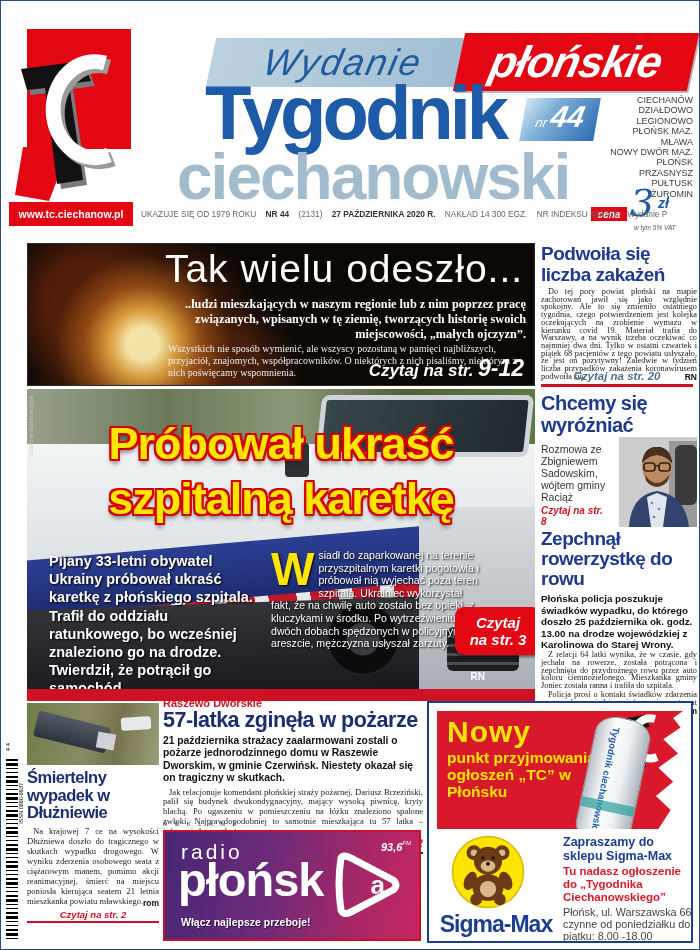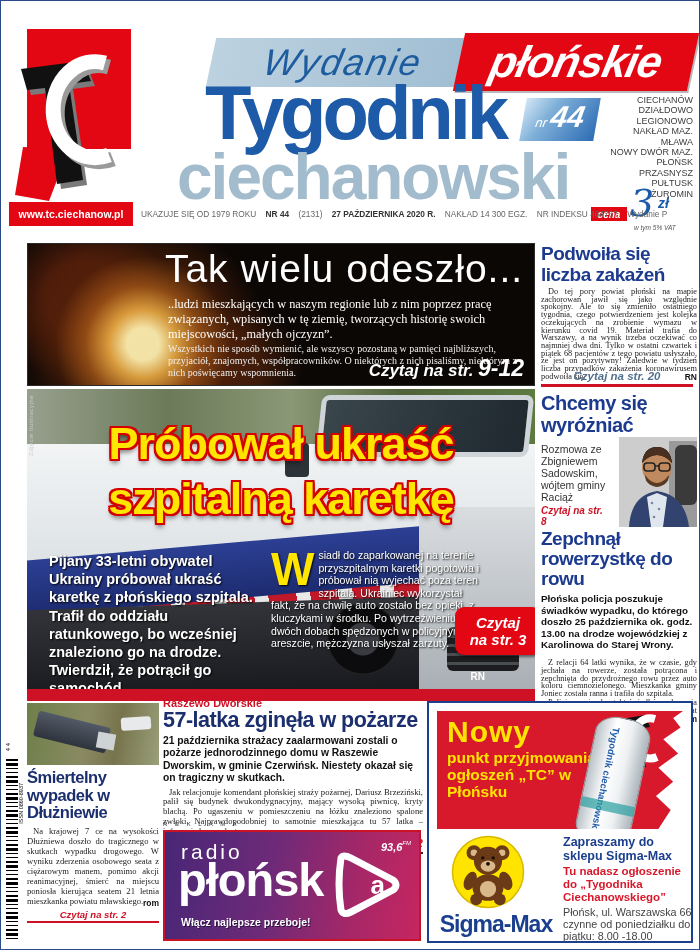--- a/index.html
+++ b/index.html
@@ -35,22 +35,22 @@
 .info-bar .b{font-weight:bold;color:#333}
 
 
 .memorial{left:26px;top:242px;width:508px;height:143px;background:#0b0705;border:1px solid #2a2a2a;overflow:hidden}
 .mem-glow{position:absolute;inset:0;background:
   radial-gradient(circle at 115px 100px, rgba(255,238,175,.95) 0 16px, rgba(235,170,66,.9) 34px, rgba(158,82,22,.85) 58px, rgba(86,34,9,.55) 88px, rgba(30,12,4,0) 125px),
   radial-gradient(circle at 55px 55px, rgba(130,44,14,.55) 0 38px, rgba(0,0,0,0) 85px),
   radial-gradient(circle at 205px 125px, rgba(120,50,15,.45) 0 28px, rgba(0,0,0,0) 70px)}
 .mem-title{left:130px;right:4px;top:3px;text-align:center;font-family:Liberation Sans, sans-serif;
   font-size:39px;color:#fff;letter-spacing:1px}
-.mem-lead{left:140px;right:8px;top:53px;text-align:left;font-family:"Liberation Serif",serif;
-  font-weight:normal;font-size:12.3px;line-height:14.8px;color:#fff}
+.mem-lead{left:140px;right:8px;top:53px;text-align:right;font-family:"Liberation Serif",serif;
+  font-weight:bold;font-size:12.3px;line-height:14.8px;color:#fff}
 .mem-body{left:140px;right:8px;top:99px;text-align:left;font-family:"Liberation Serif",serif;
   font-size:10px;line-height:11.8px;color:#eee}
 .mem-read{right:10px;bottom:3px;color:#fff;font-style:italic;font-weight:bold;cursor:pointer}
 .mem-read .t{font-size:17px}.mem-read .p{font-size:23px}
 
 
 .rc-title{font-weight:bold;color:#1c3a8e;letter-spacing:-.5px}
 .covid{left:540px;top:243px;width:156px;height:150px}
 .covid .rc-title{font-size:19px;line-height:20.5px}
 .serif-body{font-family:"Liberation Serif",serif;text-align:justify;color:#222}
@@ -60,21 +60,21 @@
   color:#51708e;text-align:center;border-bottom:3px solid #cf1126;padding-bottom:2px;cursor:pointer}
 .interview{left:540px;top:392px;width:156px;height:134px}
 .interview .rc-title{font-size:20px;line-height:21.5px}
 .iv-photo{position:absolute;right:0;top:44px;width:78px;height:90px}
 .iv-desc{position:absolute;left:0;top:50px;width:76px;font-size:10.5px;line-height:12px;color:#333}
 .iv-read{position:absolute;left:0;top:112px;width:70px;font-style:italic;font-weight:bold;font-size:10px;
   line-height:11px;color:#cf1126;cursor:pointer}
 .cyclist{left:540px;top:528px;width:156px;height:168px}
 .cyclist .rc-title{font-size:19px;line-height:20px}
 .cy-lead{margin-top:4px;font-weight:bold;font-size:9.8px;line-height:11.6px;color:#111}
-.cyclist .serif-body{margin-top:8px;font-size:8.3px;line-height:7.8px;text-indent:7px}
+.cyclist .serif-body{margin-top:0;font-size:8.3px;line-height:7.8px;text-indent:7px}
 .cyclist .p2{margin-top:1px}
 
 
 .amb{left:26px;top:388px;width:508px;height:300px;background:#1d4ed8;overflow:hidden}
 .amb-trees{position:absolute;top:0;left:0;right:0;height:60px;
   background:linear-gradient(90deg,#97a08e,#6b7a58 28%,#8b9877 52%,#4f6238 74%,#5d7a41)}
 .amb-body-panel{position:absolute;top:55px;left:0;right:0;height:122px;background:linear-gradient(#f2f4f5,#dde2e5)}
 .amb-ws{position:absolute;left:292px;top:6px;width:212px;height:62px;background:linear-gradient(100deg,#39464c,#1f292f);
   border:5px solid #cfd4d8;border-radius:8px;transform:skewX(-6deg)}
 .amb-mirror{position:absolute;left:258px;top:54px;width:24px;height:34px;background:#2c3338;border-radius:4px}
@@ -192,21 +192,21 @@
   <div class="abs nr-box">
     <span class="nr">nr</span>
     <span class="num">44</span>
   </div>
   <div class="abs mast-bottom">ciechanowski</div>
 
   <div class="abs regions">
     <div>CIECHANÓW</div>
     <div>DZIAŁDOWO</div>
     <div>LEGIONOWO</div>
-    <div>NAKŁAD MAZ.</div>
+    <div>PŁOŃSK MAZ.</div>
     <div>MŁAWA</div>
     <div>NOWY DWÓR MAZ.</div>
     <div>PŁOŃSK</div>
     <div>PRZASNYSZ</div>
     <div>PUŁTUSK</div>
     <div>ŻUROMIN</div>
   </div>
 
   <div class="abs price-label">cena</div>
   <div class="abs price-amount">3</div>

